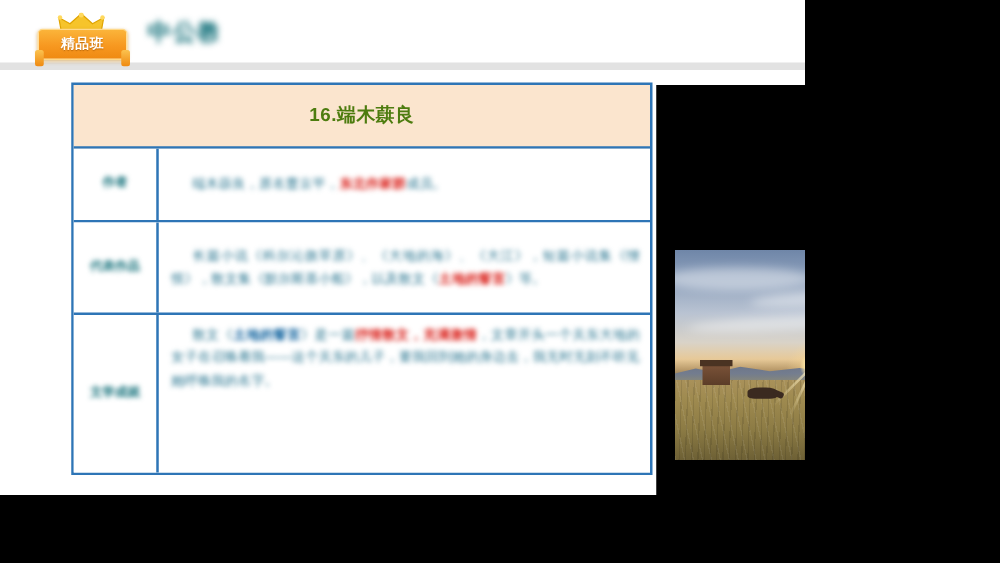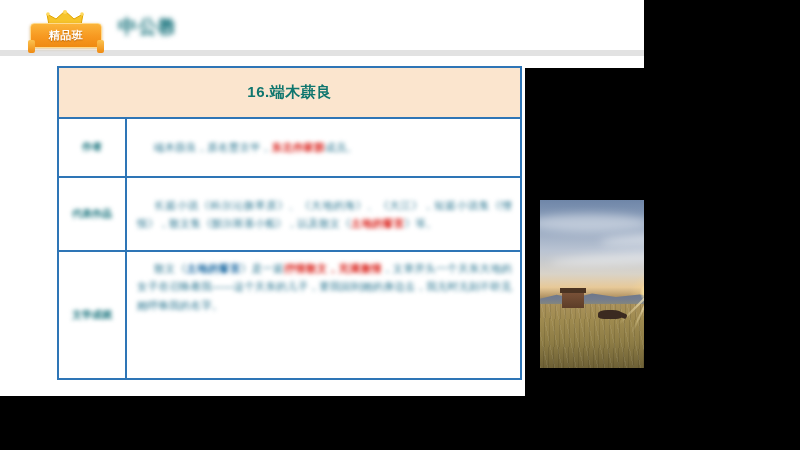--- a/index.html
+++ b/index.html
@@ -123,21 +123,21 @@
   }
   .thead {
     height: 49px;
     background: #fbe5ce;
     border-bottom: 2px solid #2e75b6;
     display: flex;
     align-items: center;
     justify-content: center;
   }
   .thead-title {
-    color: #0f766e;
+    color: #4d7c0f;
     font-size: 15px;
     font-weight: 700;
     letter-spacing: .5px;
     white-space: nowrap;
   }
   .trow {
     display: flex;
     border-bottom: 2px solid #2e75b6;
     background: #ffffff;
   }

